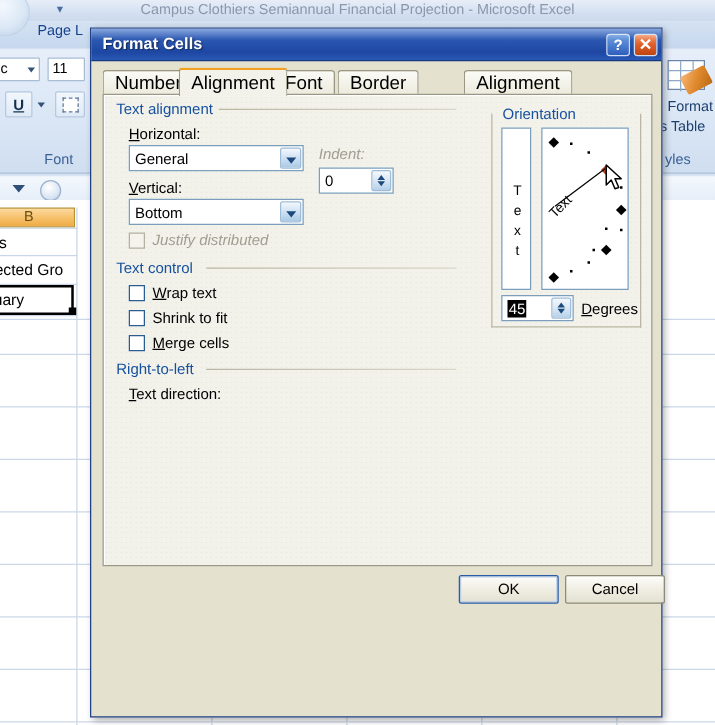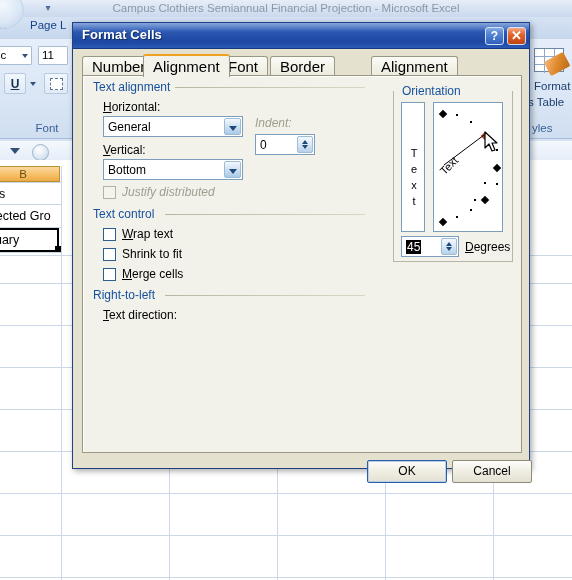--- a/index.html
+++ b/index.html
@@ -135,21 +135,21 @@
   
   .grid-area { position: absolute; left: 0; top: 255px; width: 572px; height: 325px; background: #fff; }
   .grid-v { position: absolute; top: 0; width: 1px; height: 325px; background: #ccd8e8; }
   .grid-h { position: absolute; left: 0; width: 572px; height: 1px; background: #ccd8e8; }
   .hdr-strip {
     position: absolute; left: 0; top: 160px; width: 572px; height: 6px; background:#fff;
   }
 
   
   #dialog {
-    position: absolute; left: 72px; top: 22px; width: 458px; height: 447px;
+    position: absolute; left: 72px; top: 22px; width: 458px; height: 552px;
     background: #e4e2cf;
     border: 1px solid #1f3f87;
     box-shadow: 2px 2px 6px rgba(0,0,0,0.35);
   }
   .dlg-titlebar {
     position: absolute; left: 0; top: 0; width: 456px; height: 26px;
     background: linear-gradient(180deg,#4576c9 0%,#2d5ab4 30%,#1d47a2 75%,#2a59b5 100%);
     border-bottom: 1px solid #16387f;
   }
   .dlg-titlebar::after {

